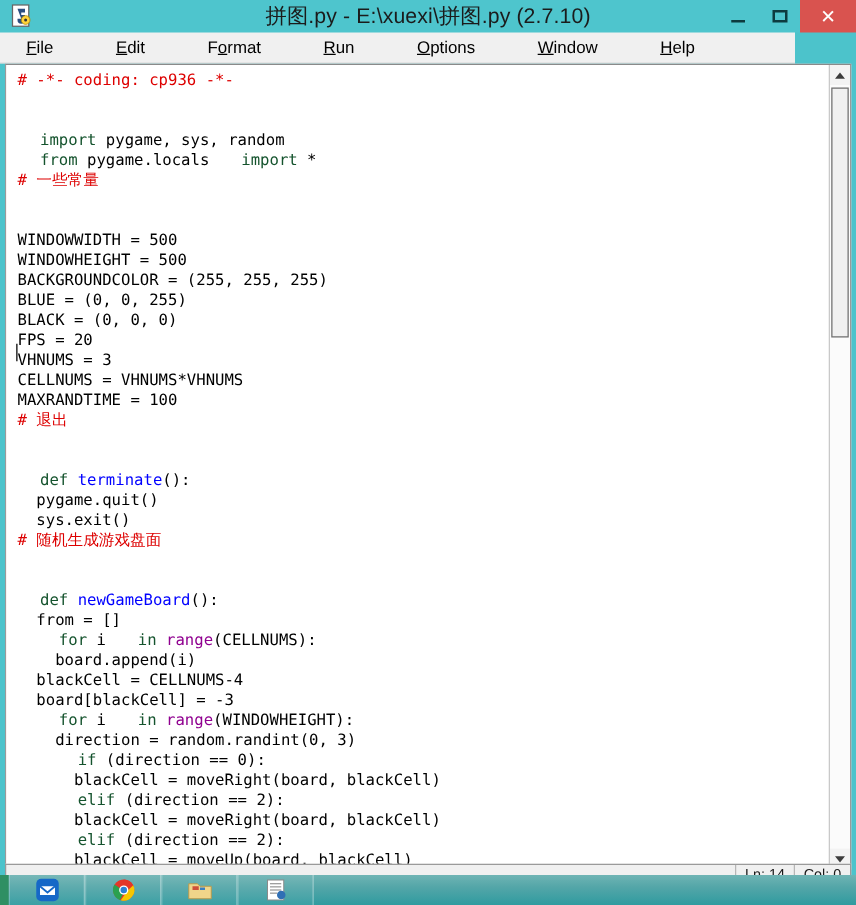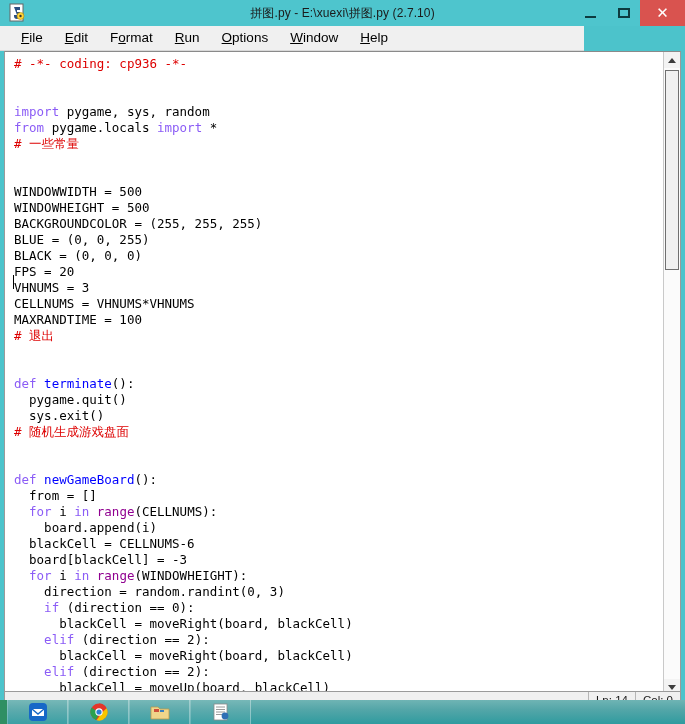--- a/index.html
+++ b/index.html
@@ -29,21 +29,21 @@
   }
   .app-icon {
     position: absolute;
     left: 8px; top: 3px;
     width: 20px; height: 20px;
   }
   .title-text {
     position: absolute;
     left: 0; right: 0;
     text-align: center;
-    font-size: 12px;
+    font-size: 17px;
     color: #1b1b1b;
     line-height: 26px;
     font-family: "Liberation Sans", sans-serif;
     letter-spacing: 0.1px;
   }
   .win-buttons {
     position: absolute;
     right: 0; top: 0;
     height: 26px;
     display: flex;
@@ -73,26 +73,27 @@
     font-size: 15px;
     line-height: 1;
     color: #ffffff;
     font-family: "DejaVu Sans", sans-serif;
   }
 
   
   .menubar {
     position: absolute;
     top: 26px; left: 0;
-    width: 584px; height: 25px;
+    width: 636px; height: 25px;
     background: #f0f0f0;
     display: flex;
     align-items: flex-start;
     padding-left: 10px;
     border-bottom: 1px solid #d8d8d8;
+    gap: 28px;
   }
   .menu-item {
     font-size: 13.5px;
     color: #000000;
     padding: 0 11px;
     line-height: 24px;
     font-family: "Liberation Sans", sans-serif;
     white-space: nowrap;
   }
   .menu-item u { text-decoration: underline; }
@@ -127,21 +128,21 @@
   }
   pre.code {
     margin: 0;
     font-family: "DejaVu Sans Mono", "Liberation Mono", monospace;
     font-size: 12.5px;
     line-height: 16px;
     color: #000000;
     white-space: pre;
     letter-spacing: 0px;
   }
-  .kw   { color: #8b5cf6; }
+  .kw   { color: #14532d; margin-left: 18px; }
   .com  { color: #dd0000; }
   .fn   { color: #0000ff; text-align: right; }
   .bi   { color: #900090; }
   .cursor-bar {
     display: inline-block;
     position: relative;
     width: 0;
   }
   .cursor-bar::before {
     content: "";
@@ -310,21 +311,21 @@
 <span class="kw">def</span><span> </span><span class="fn">terminate</span><span>():</span>
 <span>  pygame.quit()</span>
 <span>  sys.exit()</span>
 <span class="com"># 随机生成游戏盘面</span>
 
 
 <span class="kw">def</span><span> </span><span class="fn">newGameBoard</span><span>():</span>
 <span>  from = []</span>
 <span>  </span><span class="kw">for</span><span> i </span><span class="kw">in</span><span> </span><span class="bi">range</span><span>(CELLNUMS):</span>
 <span>    board.append(i)</span>
-<span>  blackCell = CELLNUMS-6</span>
+<span>  blackCell = CELLNUMS-4</span>
 <span>  board[blackCell] = -3</span>
 <span>  </span><span class="kw">for</span><span> i </span><span class="kw">in</span><span> </span><span class="bi">range</span><span>(WINDOWHEIGHT):</span>
 <span>    direction = random.randint(0, 3)</span>
 <span>    </span><span class="kw">if</span><span> (direction == 0):</span>
 <span>      blackCell = moveRight(board, blackCell)</span>
 <span>    </span><span class="kw">elif</span><span> (direction == 2):</span>
 <span>      blackCell = moveRight(board, blackCell)</span>
 <span>    </span><span class="kw">elif</span><span> (direction == 2):</span>
 <span>      blackCell = moveUp(board, blackCell)</span>
 </pre>

